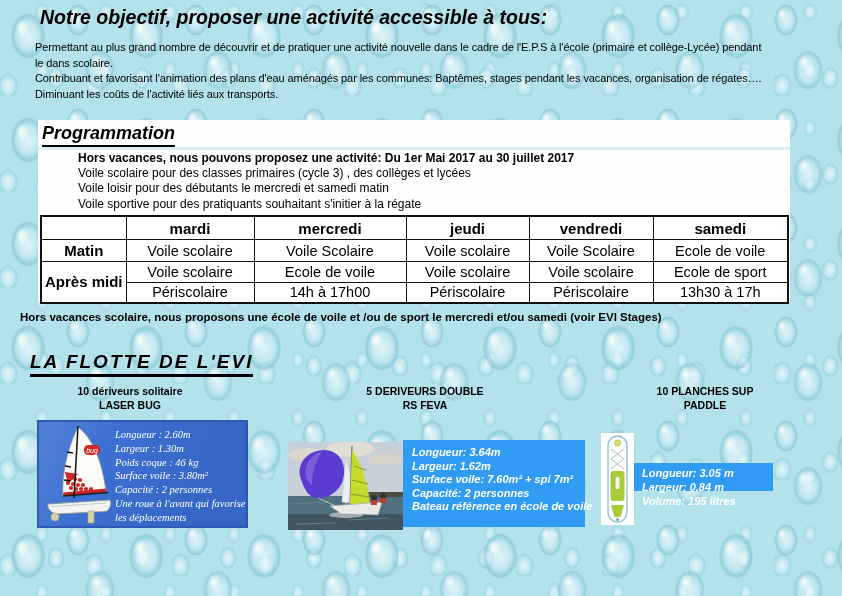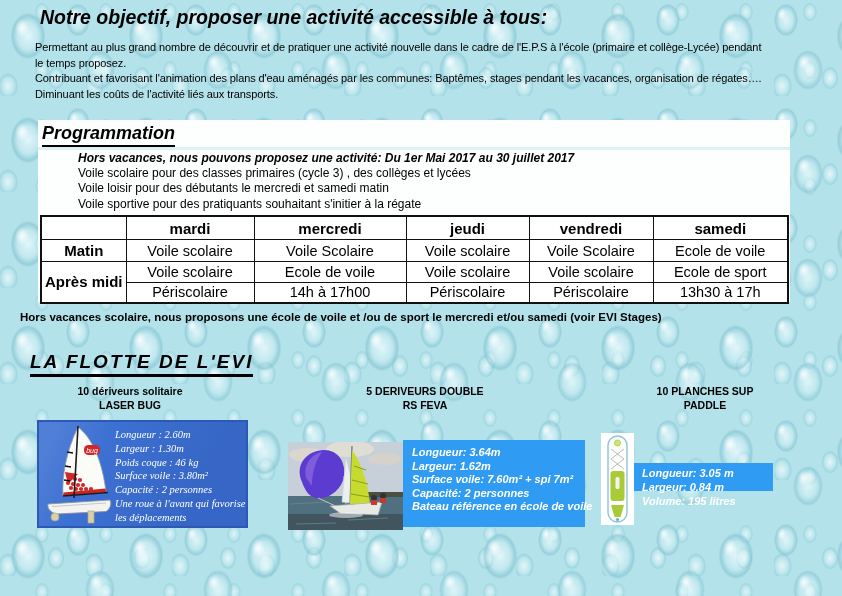--- a/index.html
+++ b/index.html
@@ -20,21 +20,21 @@
     background-size:118px 104px,118px 104px,118px 104px,118px 104px,118px 104px,118px 104px,86px 96px,86px 96px,64px 58px;
   }
   .abs{position:absolute;}
   .nowrap{white-space:nowrap;}
   .doc-title{font-size:19.5px;font-weight:bold;font-style:italic;}
   .intro{font-size:11px;line-height:15.5px;letter-spacing:-0.1px;}
   .panel{background:#fdfefe;}
   .panel-divider{position:absolute;left:0;top:27px;width:100%;height:3px;background:#ddf0f6;}
   .prog-heading{font-size:18px;font-weight:bold;font-style:italic;border-bottom:2.5px solid #000;padding-bottom:1px;display:inline-block;}
   .prog-lines{font-size:12px;line-height:15.2px;}
-  .b{font-weight:bold;font-style:italic;}
+  .b{font-weight:bold;}
   table.sched{border-collapse:collapse;table-layout:fixed;background:#fff;border:2px solid #111;}
   table.sched th,table.sched td{border:1.5px solid #111;text-align:center;vertical-align:middle;padding:0;font-weight:normal;}
   table.sched .hdr{font-size:15px;font-weight:bold;height:22px;}
   table.sched .lbl{font-size:15px;font-weight:bold;line-height:1.15;}
   table.sched td{font-size:14.5px;}
   .row-m td{height:21px;}
   .row-a td{height:19.5px;}
   .notes{font-size:11.5px;font-weight:bold;line-height:16.5px;}
   .flotte-heading{font-size:19px;font-weight:bold;font-style:italic;letter-spacing:2px;border-bottom:3px solid #000;padding-bottom:1px;display:inline-block;}
   .fleet-hdr{width:220px;text-align:center;font-size:10.5px;font-weight:bold;line-height:13.5px;}
@@ -51,21 +51,21 @@
 </style>
 </head>
 <body>
 
 <div class="page">
 
   <div class="abs doc-title nowrap" style="left:40px;top:6px;">Notre objectif, proposer une activité accessible à tous:</div>
 
   <div class="abs intro" style="left:35px;top:40px;">
     <div class="nowrap">Permettant au plus grand nombre  de découvrir et de pratiquer une activité nouvelle dans le cadre de l'E.P.S à l'école (primaire et collège-Lycée) pendant</div>
-    <div class="nowrap">le temps proposez.</div>
+    <div class="nowrap">le dans scolaire.</div>
     <div class="nowrap">Contribuant et favorisant l'animation des plans d'eau aménagés par les communes: Baptêmes, stages pendant les vacances, organisation de régates….</div>
     <div class="nowrap">Diminuant les coûts de l'activité liés aux transports.</div>
   </div>
 
   <div class="abs panel" style="left:38px;top:120px;width:752px;height:182px;">
     <div class="panel-divider"></div>
   </div>
 
   <div class="abs prog-heading" style="left:42px;top:123px;">Programmation</div>
 

